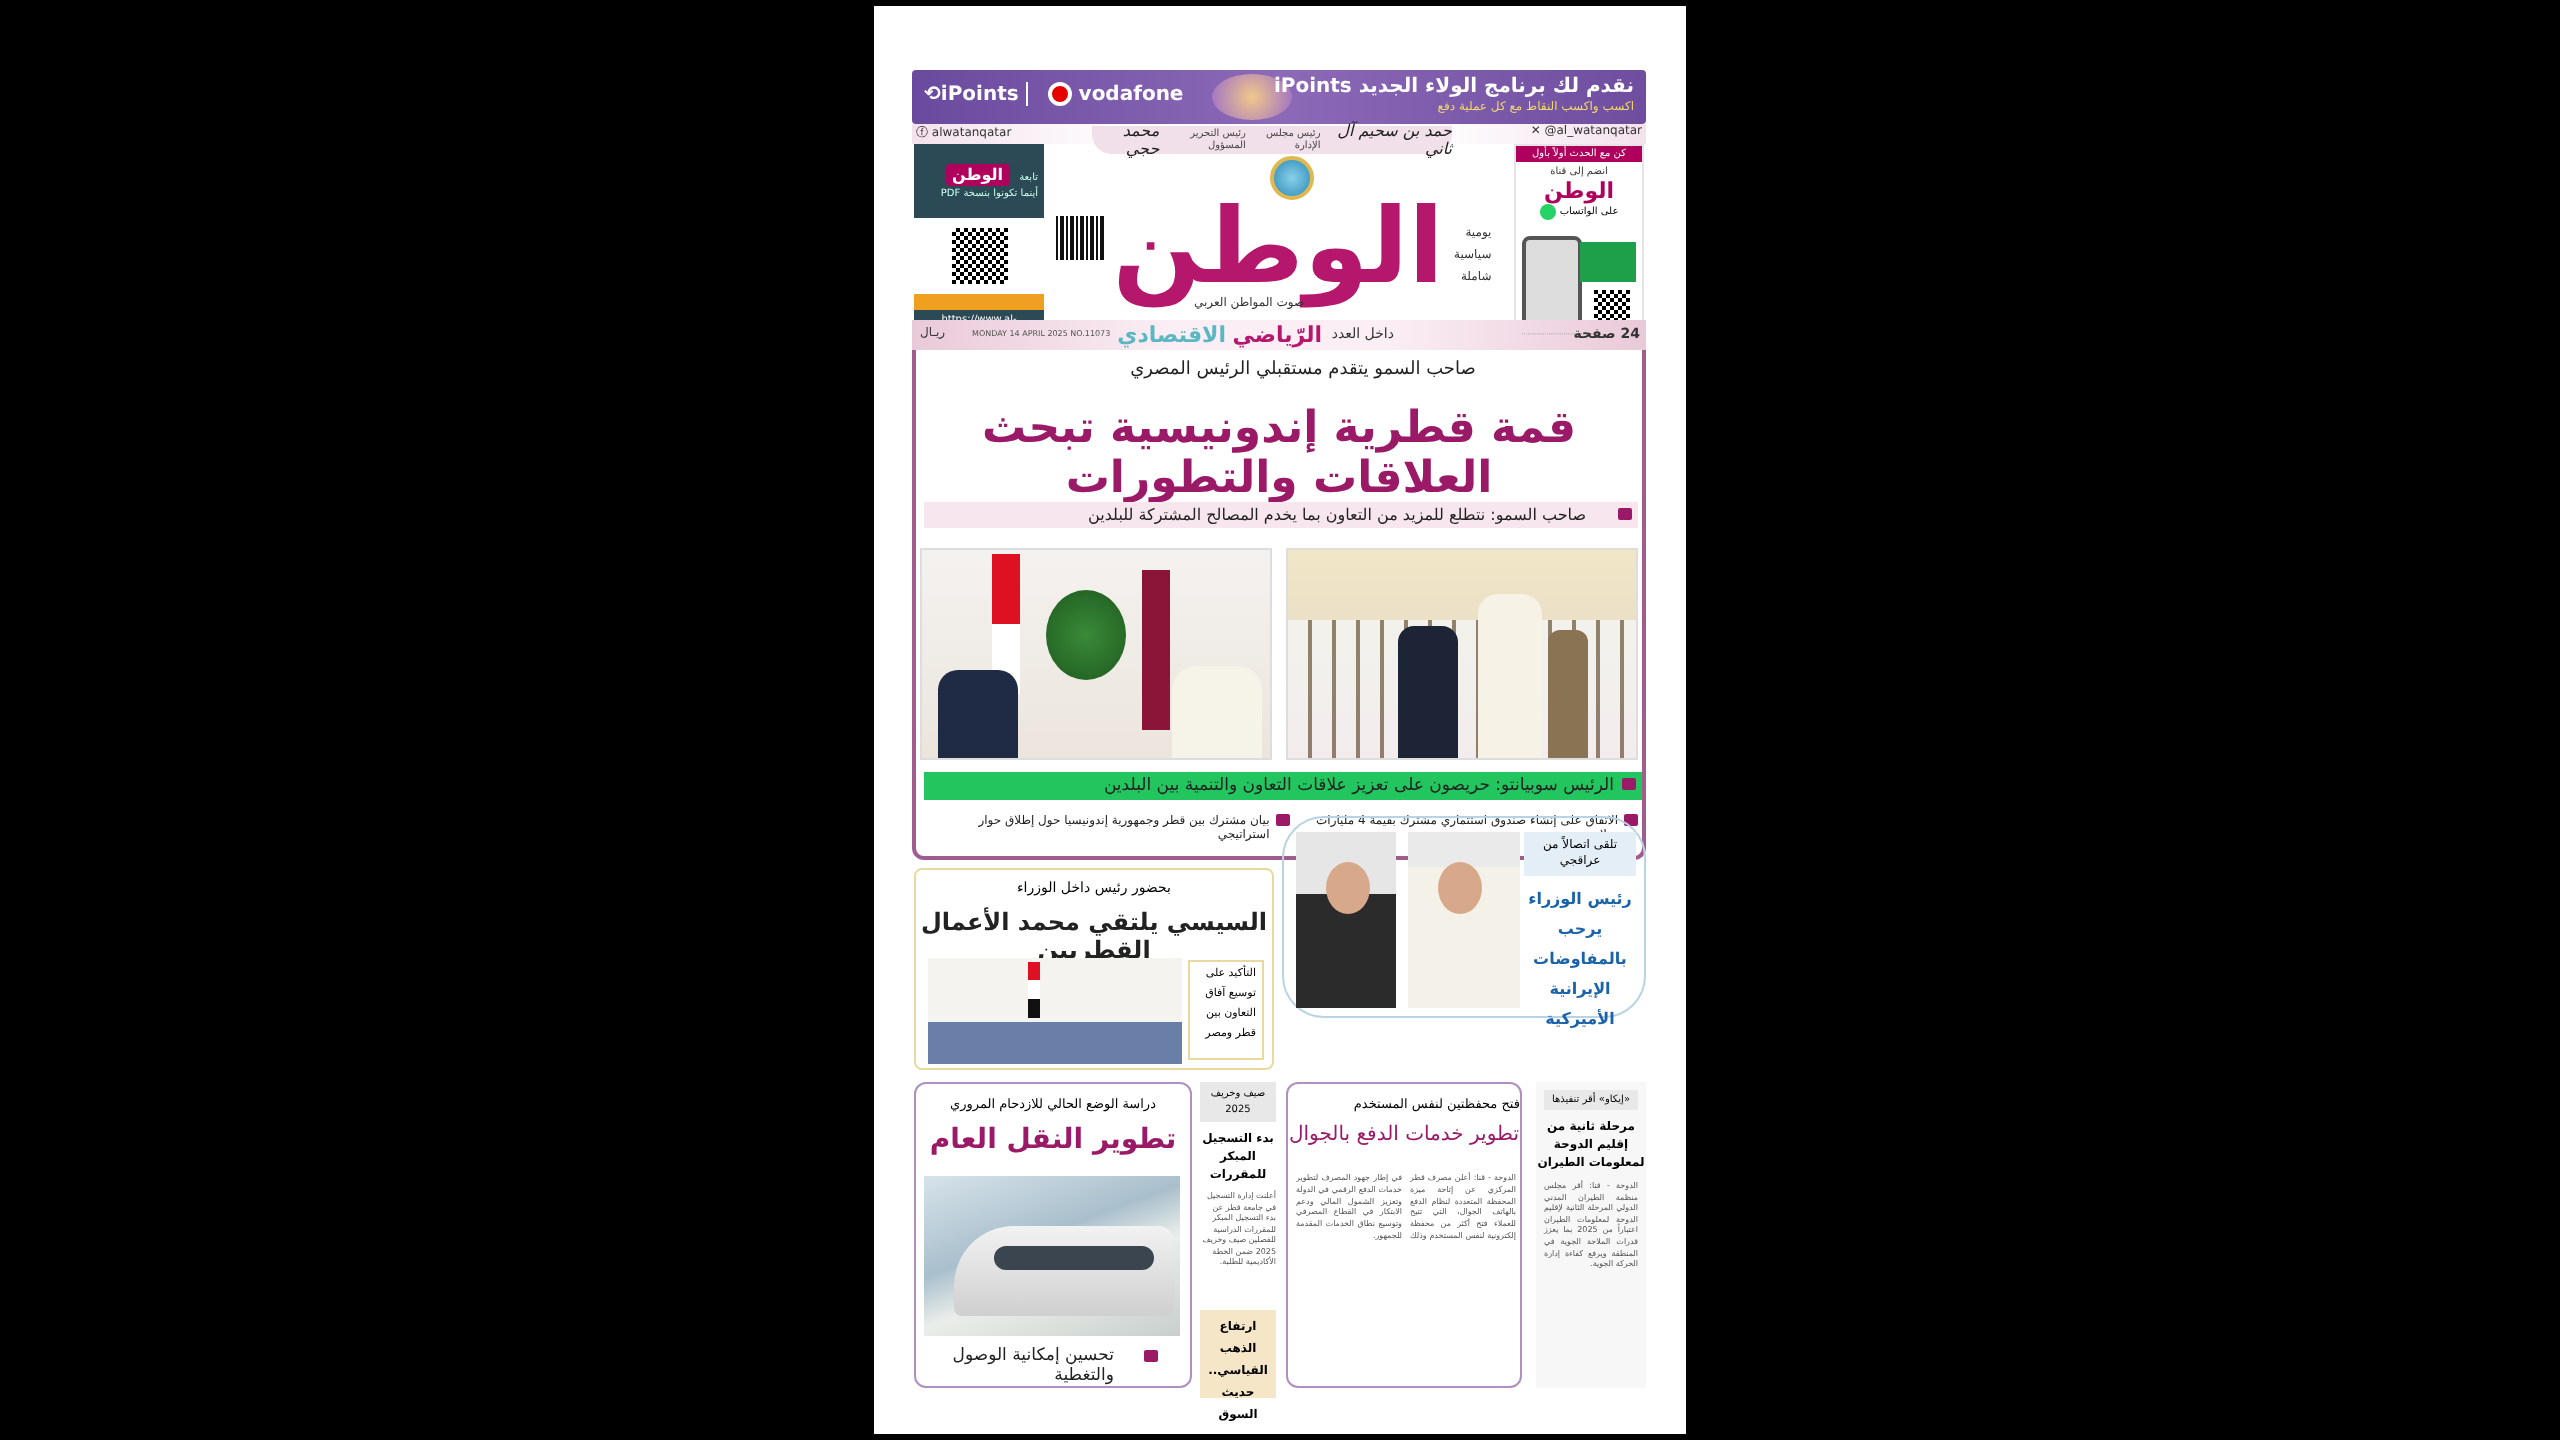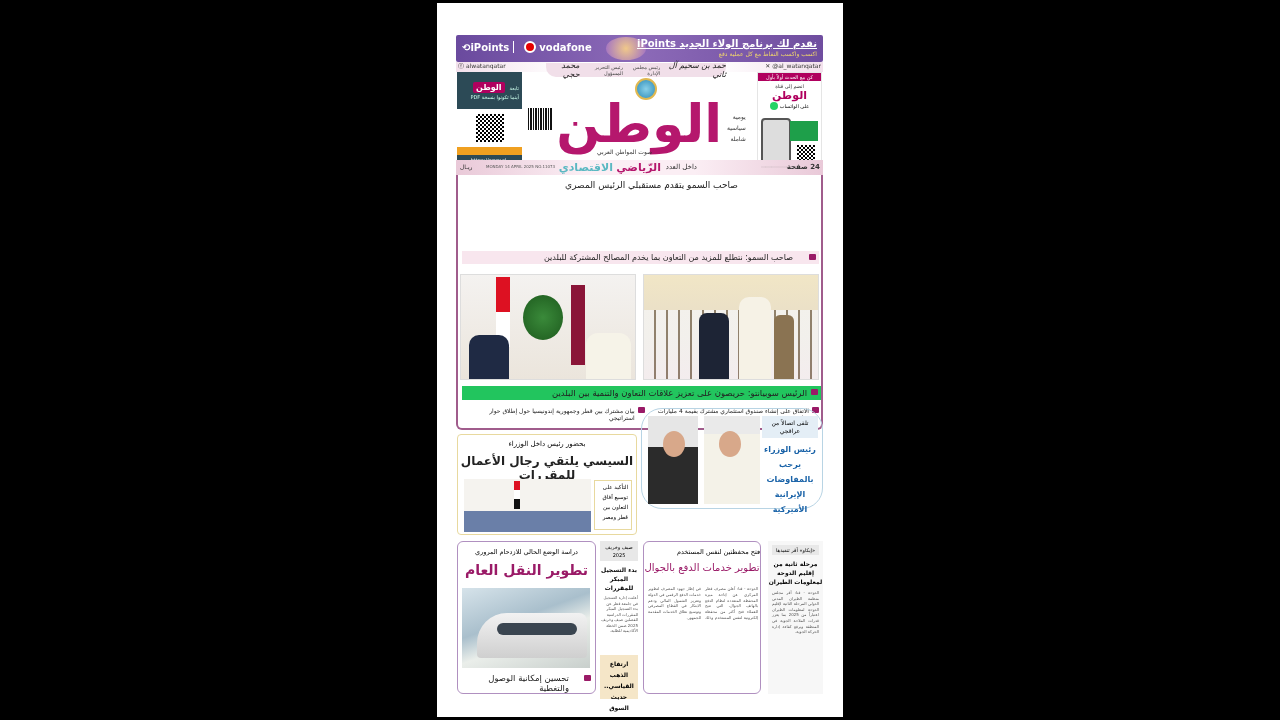--- a/index.html
+++ b/index.html
@@ -1,19 +1,19 @@
 <!DOCTYPE html>
 <html><head>
 <meta charset="utf-8">
 <style>
   * { box-sizing: border-box; margin: 0; padding: 0; }
   html, body { width: 1280px; height: 720px; background: #000; overflow: hidden; font-family: "DejaVu Sans", sans-serif; }
   .page { position: absolute; left: 437px; top: 3px; width: 406px; height: 714px; background: #fff; }
   .ad-banner { position: absolute; left: 19px; top: 32px; width: 367px; height: 27px; background: linear-gradient(90deg,#6a4a9e,#8c6ab8 50%,#6f4d9f); border-radius: 2px; color: #fff; direction: rtl; }
-  .ad-banner .ad-title { position: absolute; right: 6px; top: 3px; font-size: 10px; font-weight: bold; text-decoration: underline; }
+  .ad-banner .ad-title { position: absolute; right: 6px; top: 3px; font-size: 10px; font-weight: bold; }
   .ad-banner .ad-sub { position: absolute; right: 6px; top: 15px; font-size: 6px; color: #f2d86a; }
   .ad-banner .brand { position: absolute; left: 6px; top: 6px; direction: ltr; display: flex; align-items: center; font-size: 10px; font-weight: bold; }
   .ad-banner .vf-dot { width: 12px; height: 12px; border-radius: 50%; background: #e60000; display: inline-block; margin: 0 3px 0 6px; border: 2px solid #fff; }
   .ad-banner .sep { width: 1px; height: 12px; background: #fff; margin: 0 4px; }
   .ad-banner .ad-graphic { position: absolute; left: 150px; top: 2px; width: 40px; height: 23px; border-radius: 50%; background: radial-gradient(circle,#f0c88a,#9b6bc9); }
 
   .masthead-top { position: absolute; left: 19px; top: 59px; width: 367px; height: 10px; background: linear-gradient(90deg,#f3e1ec,#fff 30%,#fff 70%,#f3e1ec); }
   .social { position: absolute; top: 0; font-size: 6px; color: #333; }
   .social.left { left: 2px; } .social.right { right: 2px; }
   .editor-strip { position: absolute; left: 90px; top: 1px; width: 180px; height: 14px; background: #f1dfe9; border-radius: 0 0 10px 10px; display: flex; align-items: center; justify-content: space-around; direction: rtl; font-size: 5px; color: #444; }
@@ -93,21 +93,21 @@
   .box-pm .r { position: absolute; right: 4px; top: 7px; width: 56px; direction: rtl; text-align: center; }
   .box-pm .r .k { background: #e4eef6; font-size: 6px; padding: 3px 1px; line-height: 8px; }
   .box-pm .r .h { font-size: 8px; font-weight: bold; color: #1a63a8; line-height: 15px; margin-top: 4px; }
 
   .box-transport { left: 20px; top: 538px; width: 139px; height: 153px; border-color: #b090c0; border-radius: 6px; }
   .box-transport .k { position: absolute; width: 100%; top: 6px; text-align: center; font-size: 6.5px; direction: rtl; }
   .box-transport .h { position: absolute; width: 100%; top: 20px; text-align: center; font-size: 14px; font-weight: bold; direction: rtl; color: #9a1a67; }
   .box-transport .img { position: absolute; left: 4px; top: 46px; width: 128px; height: 80px; background: linear-gradient(160deg,#d6e3ea,#a9bfcc 40%,#eaeeea 60%,#c8cfcc); overflow: hidden; }
   .train { position: absolute; left: 15px; top: 25px; width: 110px; height: 45px; background: linear-gradient(180deg,#f2f2f2,#cfcfcf); border-radius: 30px 8px 4px 4px; }
   .train .win { position: absolute; left: 20px; top: 10px; width: 80px; height: 12px; background: #3a4550; border-radius: 6px; }
-  .box-transport .foot { position: absolute; right: 4px; top: 131px; direction: rtl; font-size: 8.5px; color: #222; padding-right: 22px; }
+  .box-transport .foot { position: absolute; right: 16px; top: 131px; direction: rtl; font-size: 8.5px; color: #222; padding-right: 22px; }
   .box-transport .foot .bullet { right: 0; top: 2px; }
 
   .col-small { position: absolute; left: 163px; top: 538px; width: 38px; direction: rtl; }
   .col-small .tag { background: #e8e8e8; font-size: 5px; text-align: center; line-height: 8px; padding: 2px; }
   .col-small .h { font-size: 6px; font-weight: bold; text-align: center; line-height: 9px; margin-top: 4px; }
   .col-small .body { font-size: 4px; line-height: 5.5px; color: #555; margin-top: 3px; height: 50px; overflow: hidden; }
   .col-small .gold { margin-top: 10px; background: #f5e6c8; font-size: 6px; font-weight: bold; text-align: center; line-height: 11px; padding: 3px 1px; height: 44px; }
 
   .box-payment { left: 206px; top: 538px; width: 118px; height: 153px; border-color: #b090c0; border-radius: 6px; }
   .box-payment .k { position: absolute; width: 100%; top: 6px; text-align: right; font-size: 6.5px; direction: rtl; }
@@ -191,20 +191,21 @@
     <span class="info">········································</span>
     <span class="inside">داخل العدد</span>
     <span class="sports">الرّياضي</span>
     <span class="econ">الاقتصادي</span>
     <span class="date">MONDAY 14 APRIL 2025 NO.11073</span>
     <span class="day">ريـال</span>
   </div>
 
   <div class="main-story">
     <div class="kicker">صاحب السمو يتقدم مستقبلي الرئيس المصري</div>
+    <div class="headline">قمة قطرية إندونيسية تبحث العلاقات والتطورات</div>
     <div class="subhead">
       <span class="bullet"></span>
       <span>صاحب السمو: نتطلع للمزيد من التعاون بما يخدم المصالح المشتركة للبلدين</span>
     </div>
     <div class="photos">
       <div class="photo p1">
         <div class="flag1"></div>
           <div class="plant"></div>
           <div class="flag2"></div>
           <div class="man1"></div>
@@ -222,21 +223,21 @@
       <span>الرئيس سوبيانتو: حريصون على تعزيز علاقات التعاون والتنمية بين البلدين</span>
     </div>
     <div class="bullets-row">
       <div class="b"><span class="bullet"></span><span>الاتفاق على إنشاء صندوق استثماري مشترك بقيمة 4 مليارات دولار</span></div>
       <div class="b"><span class="bullet"></span><span>بيان مشترك بين قطر وجمهورية إندونيسيا حول إطلاق حوار استراتيجي</span></div>
     </div>
   </div>
 
   <div class="box box-sisi">
     <div class="k">بحضور رئيس داخل الوزراء</div>
-    <div class="h">السيسي يلتقي رجال الأعمال للمقررات</div>
+    <div class="h">السيسي يلتقي محمد الأعمال القطريين</div>
     <div class="img">
         <div class="f"></div>
       </div>
     <div class="side">التأكيد على توسيع آفاق التعاون بين قطر ومصر</div>
   </div>
 
   <div class="box box-pm">
     <div class="ph1">
         <div class="face"></div>
       </div>

